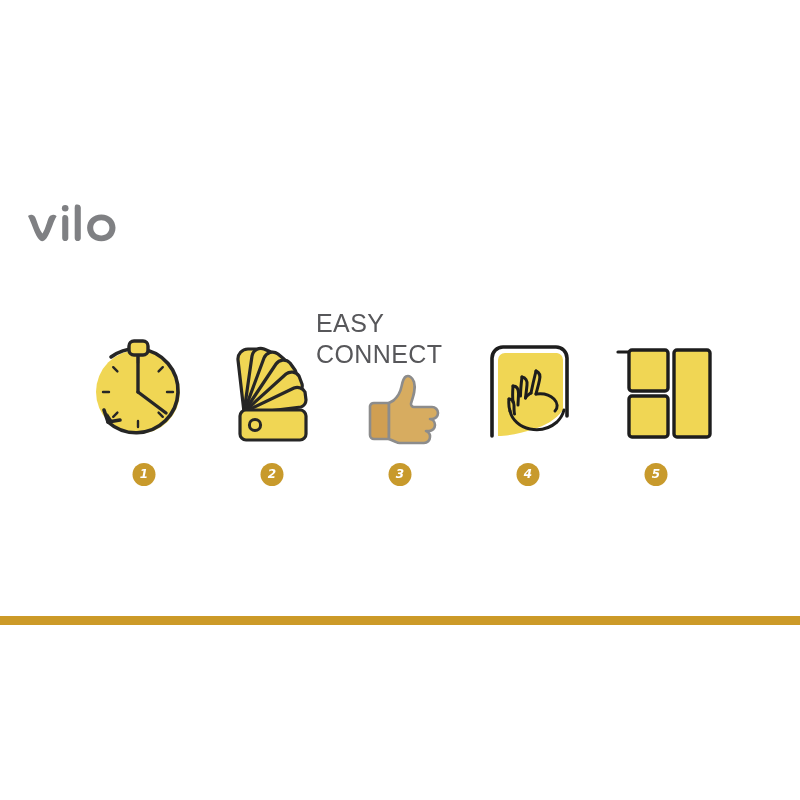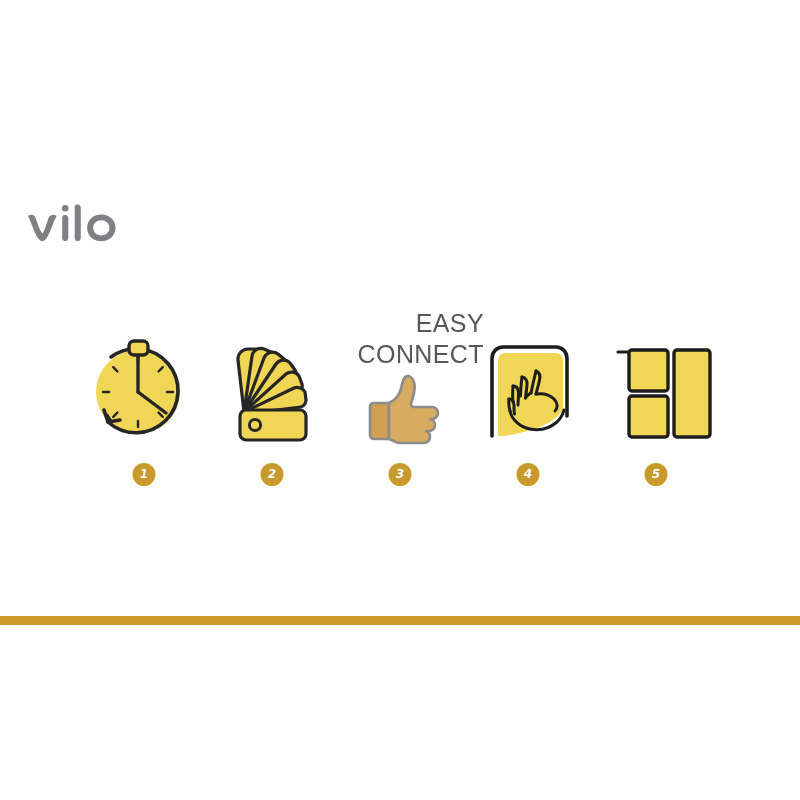--- a/index.html
+++ b/index.html
@@ -77,21 +77,21 @@
     text-align: center;
     user-select: none;
   }
 
   
   .step-caption {
     position: absolute;
     left: -20px;
     top: 8px;
     width: 168px;
-    text-align: right;
+    text-align: left;
     color: #57575a;
     font-family: "Liberation Sans", sans-serif;
     font-size: 25px;
     line-height: 31px;
     letter-spacing: 0.4px;
     white-space: pre-line;
   }
 
   
   #accent-bar {

